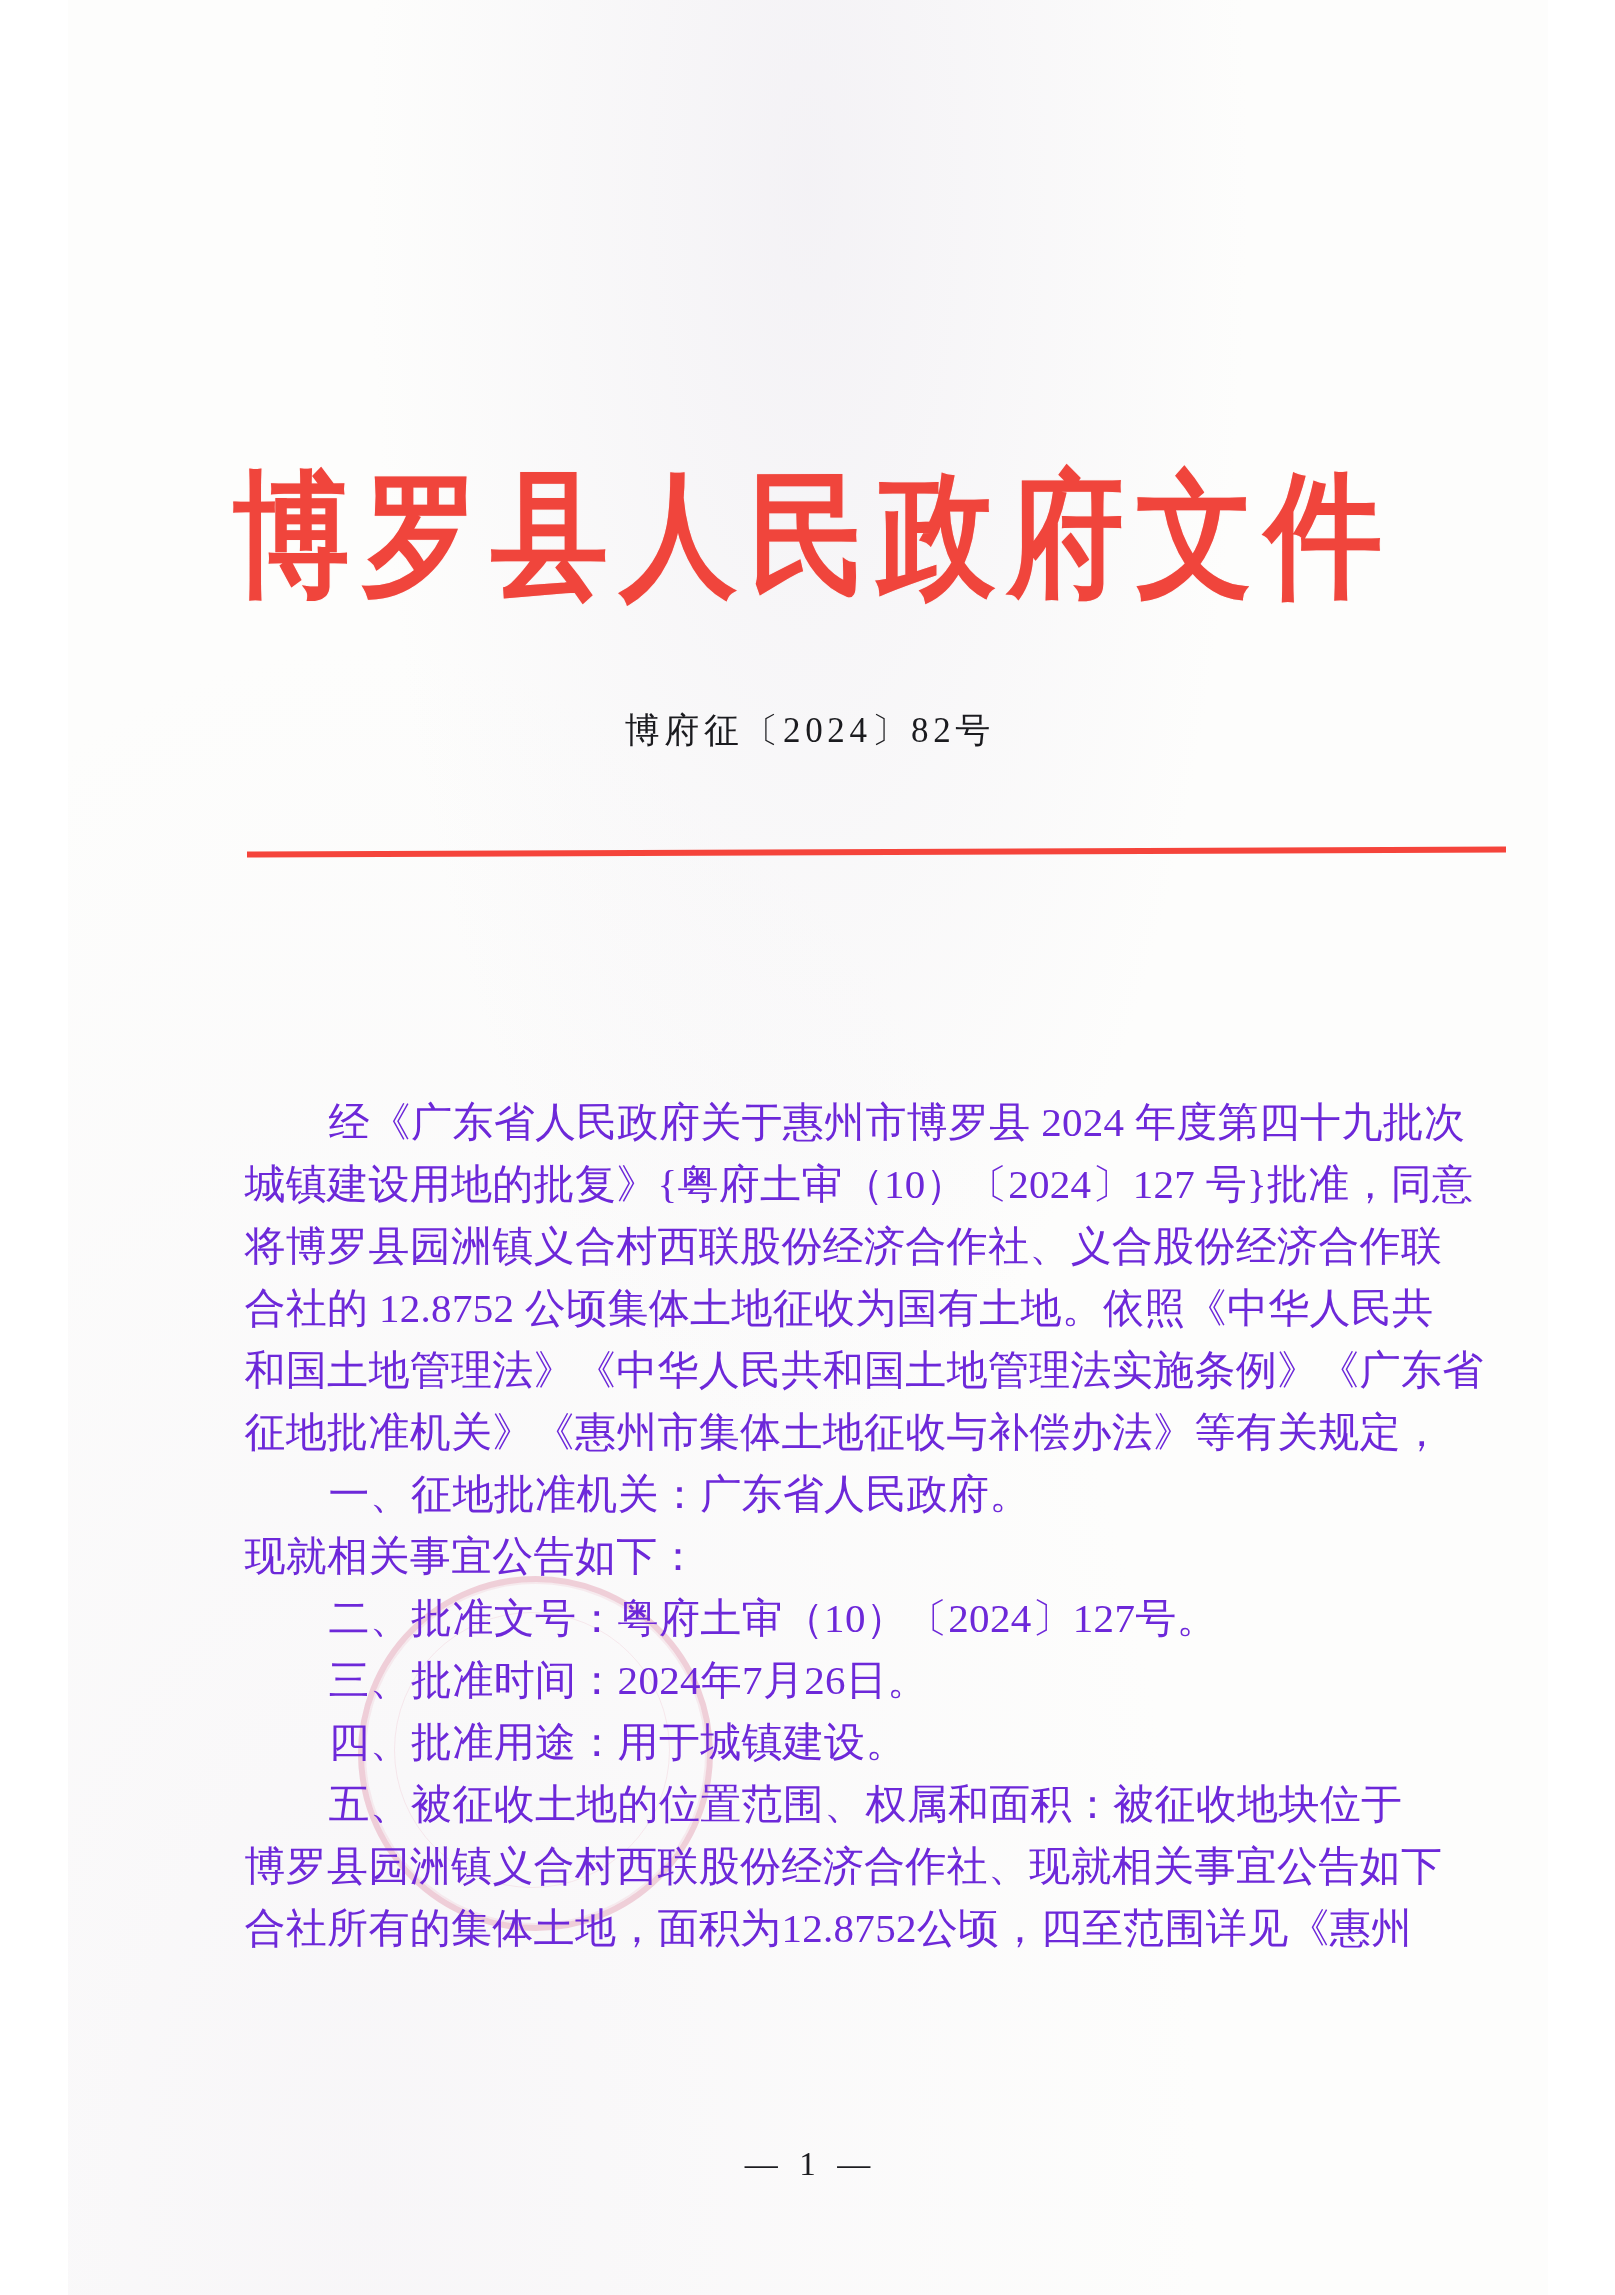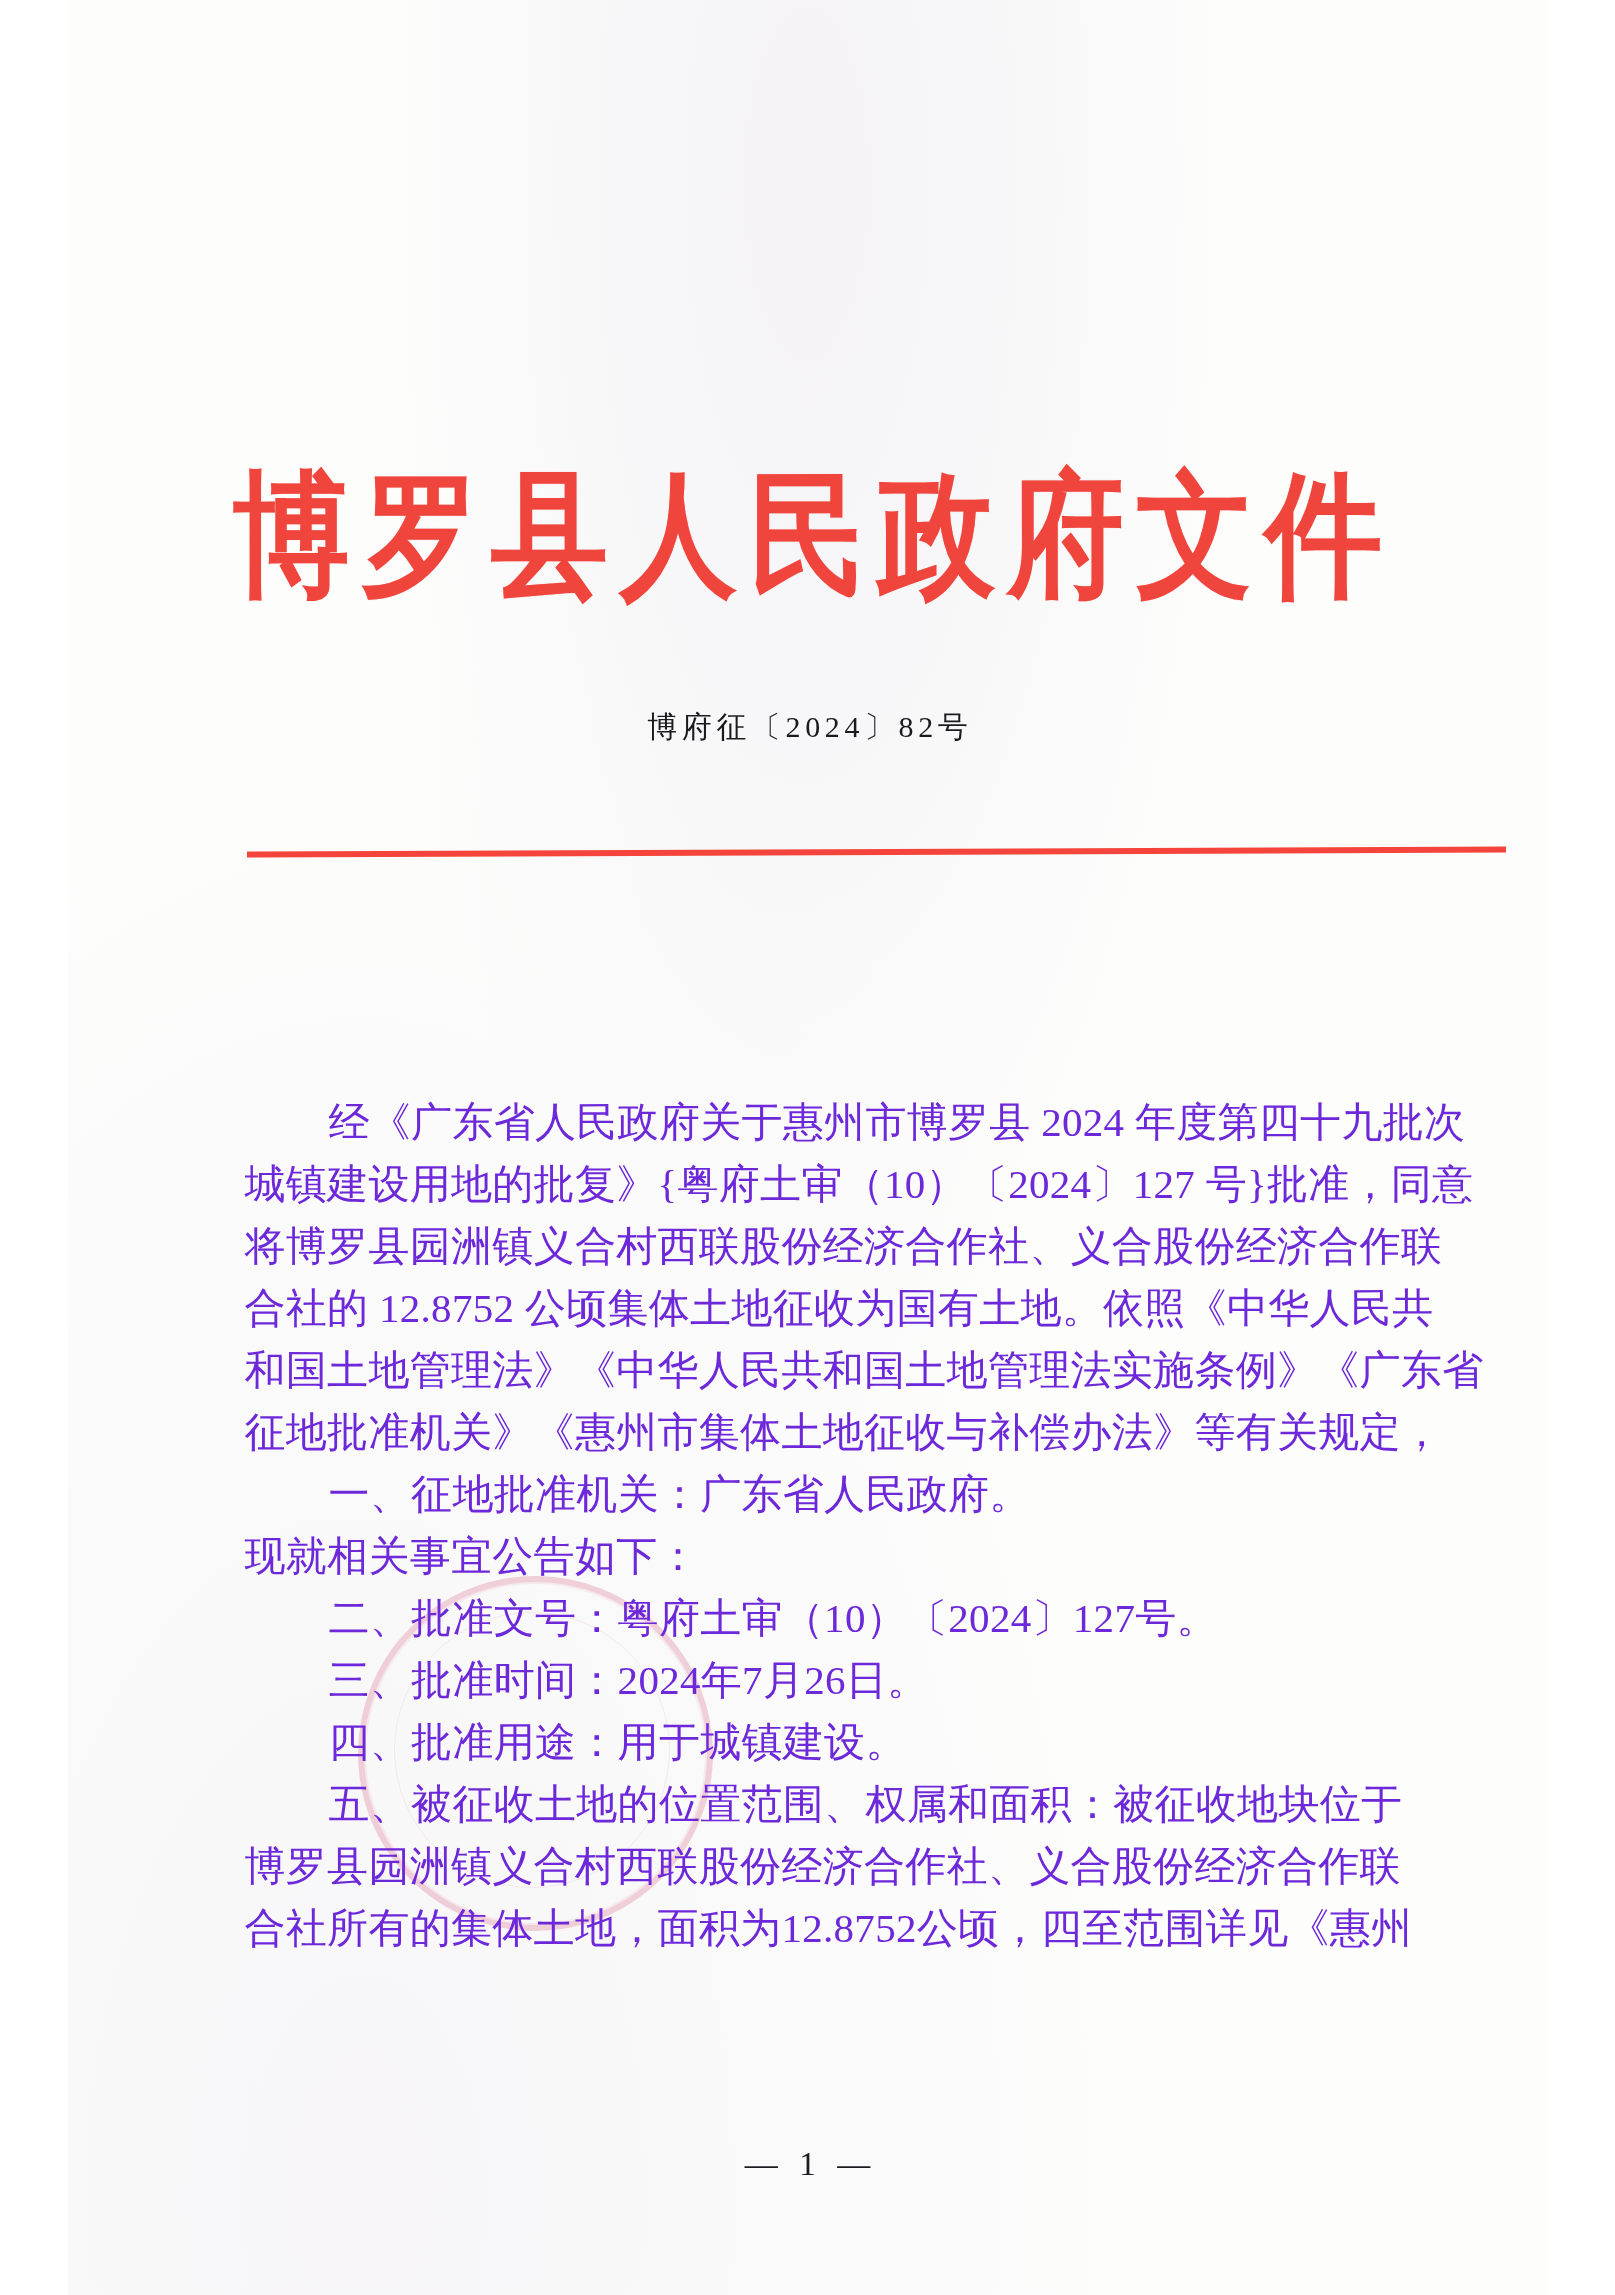--- a/index.html
+++ b/index.html
@@ -54,21 +54,21 @@
   }
 
   
   .doc-number {
     position: absolute;
     top: 707px;
     left: 0;
     right: 0;
     text-align: center;
     color: #1b1b1f;
-    font-size: 30px;
+    font-size: 35px;
     letter-spacing: 4.6px;
     text-indent: 4.6px;
     white-space: nowrap;
   }
 
   
   .red-rule {
     position: absolute;
     top: 849px;
     left: 179px;
@@ -174,20 +174,20 @@
     <span class="bline">和国土地管理法》《中华人民共和国土地管理法实施条例》《广东省</span>
     <span class="bline">征地批准机关》《惠州市集体土地征收与补偿办法》等有关规定，</span>
     <span class="bline indent-item">一、征地批准机关：广东省人民政府。</span>
 
     <span class="bline">现就相关事宜公告如下：</span>
     <span class="bline indent-item">二、批准文号：粤府土审（10）〔2024〕127号。</span>
     <span class="bline indent-item">三、批准时间：2024年7月26日。</span>
     <span class="bline indent-item">四、批准用途：用于城镇建设。</span>
 
     <span class="bline indent-item">五、被征收土地的位置范围、权属和面积：被征收地块位于</span>
-    <span class="bline">博罗县园洲镇义合村西联股份经济合作社、义合股份经济合作联</span>
+    <span class="bline">博罗县园洲镇义合村西联股份经济合作社、现就相关事宜公告如下</span>
     <span class="bline">合社所有的集体土地，面积为12.8752公顷，四至范围详见《惠州</span>
   </div>
 
   <div class="page-footer">— 1 —</div>
 
 </div>
 
 
 </body></html>

